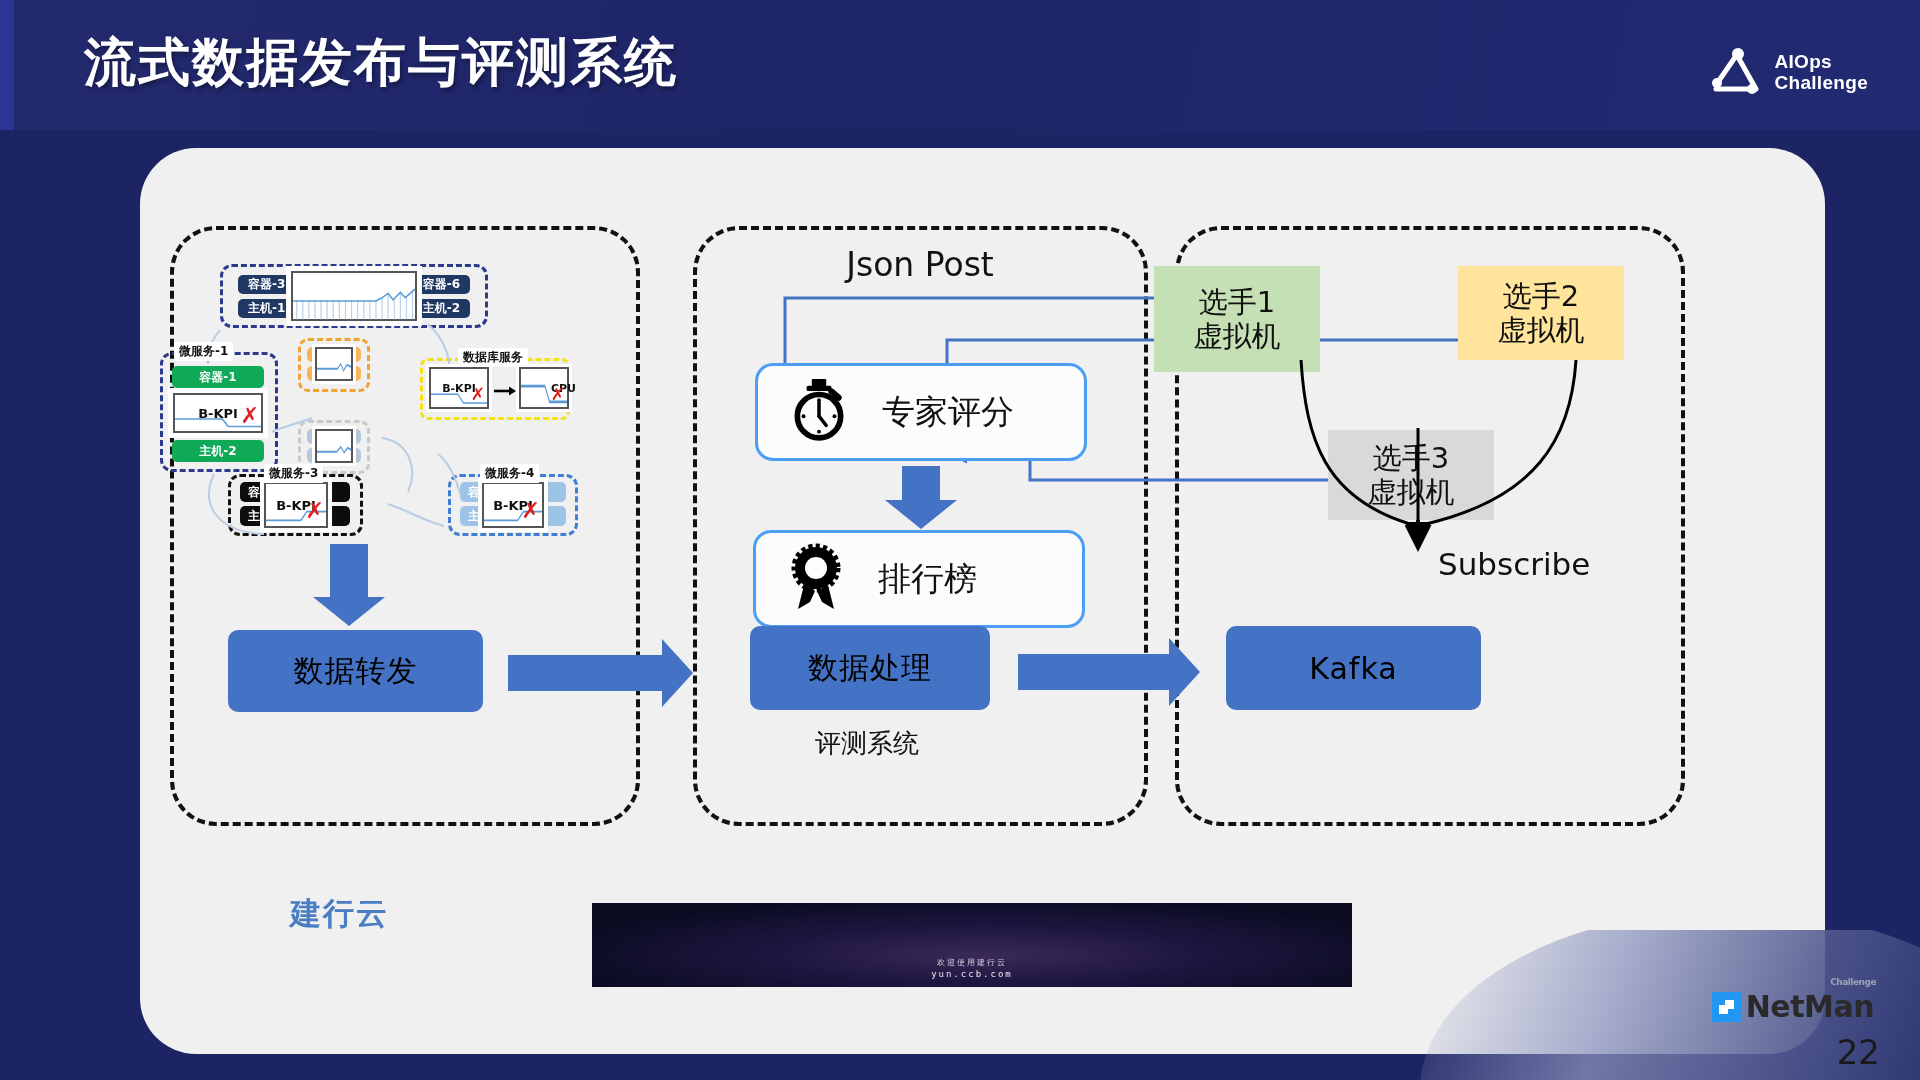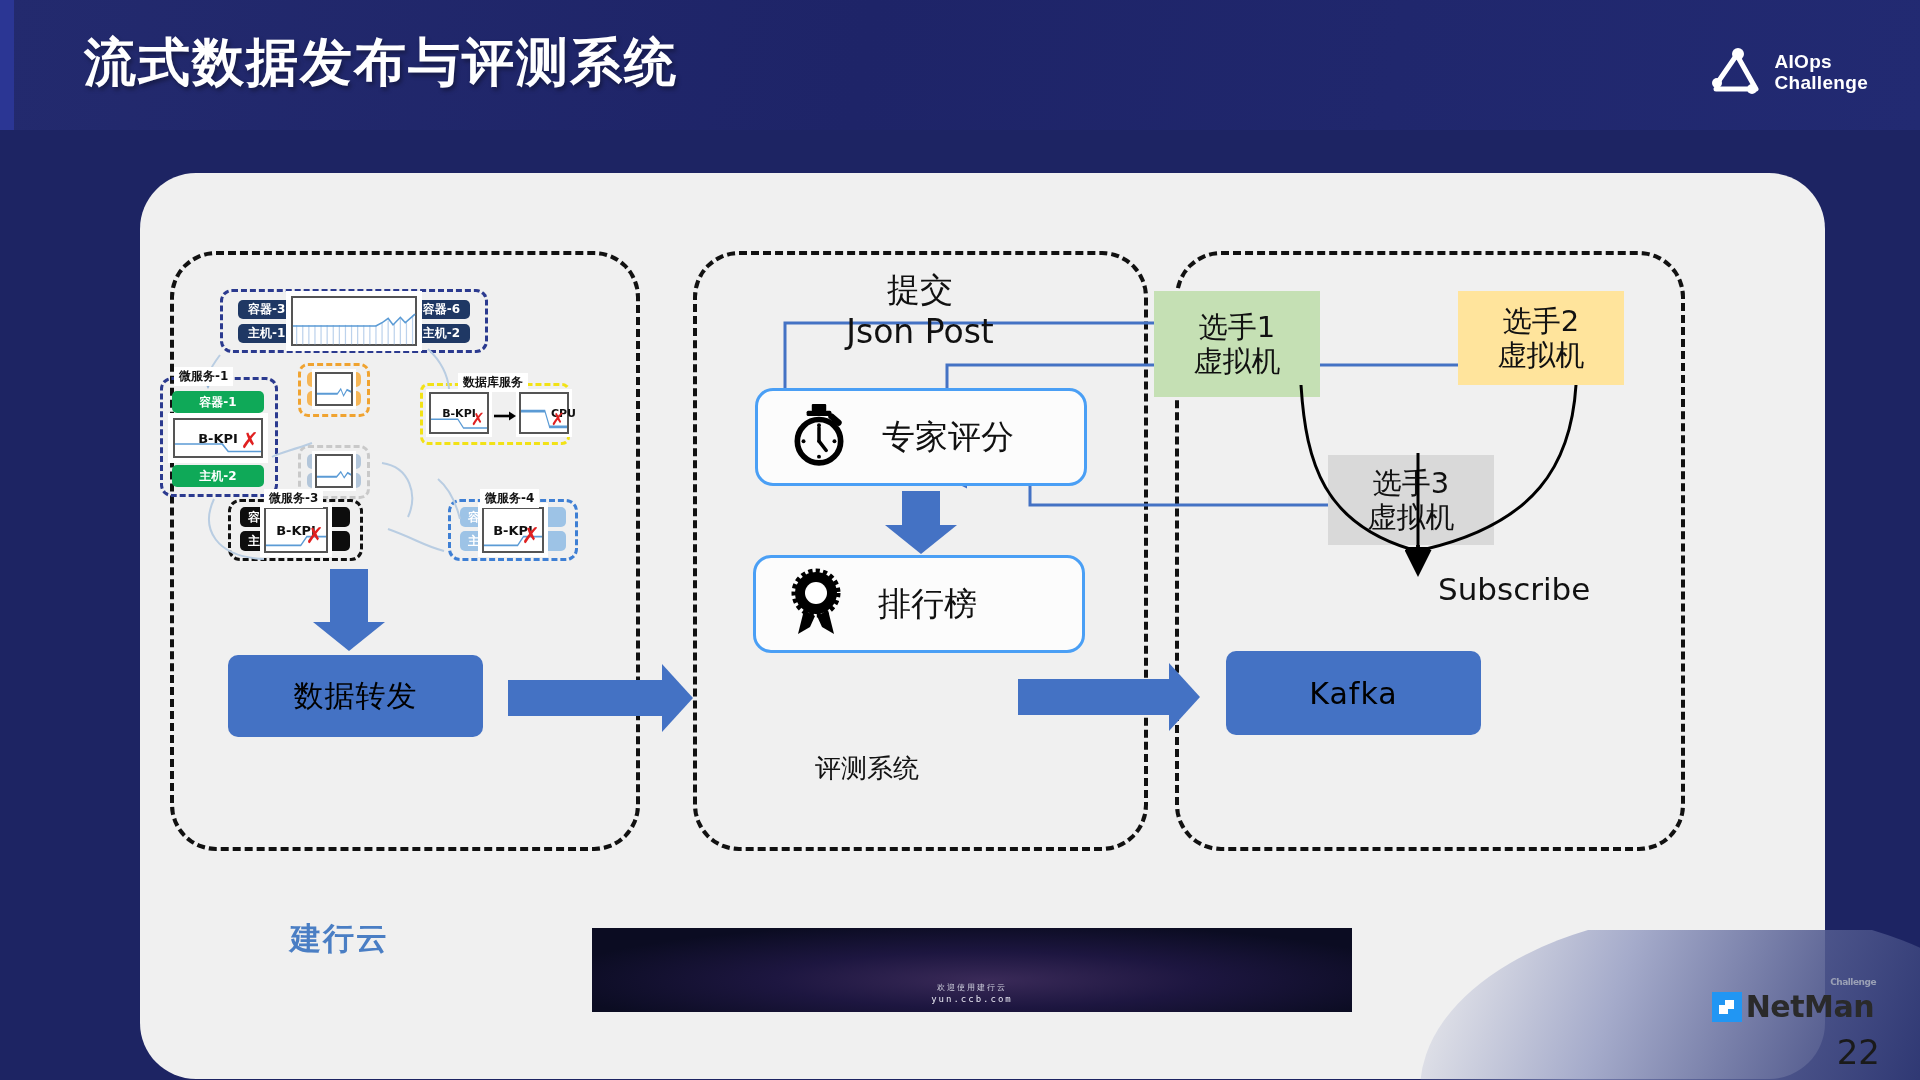--- a/index.html
+++ b/index.html
@@ -25,21 +25,21 @@
   #logo { position:absolute; right:52px; top:44px; display:flex; align-items:center; gap:12px; }
   #logo-text { color:#fff; font-size:19px; font-weight:bold; line-height:1.12; letter-spacing:.3px; }
 
   
   #canvas {
     position:absolute; left:0; top:130px; width:1920px; height:950px;
     background:#1d2463;
   }
   #card {
     position:absolute; left:140px; top:18px; width:1685px; height:906px;
-    background:#f0f0f0; border-radius:56px;margin-top:25px;
+    background:#f0f0f0; border-radius:56px;
   }
 
   
   .panel {
     position:absolute; border:4px dashed #111; border-radius:46px;
   }
   #panel-left   { left:30px;   top:78px; width:470px;  height:600px; }
   #panel-mid    { left:553px;  top:78px; width:455px;  height:600px; }
   #panel-right  { left:1035px; top:78px; width:510px;  height:600px; }
 
@@ -405,21 +405,20 @@
 
           <path d="M516,153 L516,90 L100,90 L100,168" marker-end="url(#bl)"></path>
 
           <path d="M800,60 L800,132 L262,132 L262,168" marker-end="url(#bl)"></path>
 
           <path d="M672,272 L345,272 L345,242 L270,242" marker-end="url(#bl)"></path>
         </g>
       </svg>
 
       <div class="lbl" style="left:660px; top:96px; width:240px; text-align:center; font-size:33px; line-height:1.28;">
-        <div>提交</div>
         <div>Json Post</div>
       </div>
 
       <div class="wbox" style="left:615px; top:215px; width:332px; height:98px;">
         <span>
           <svg width="66" height="66" viewBox="0 0 64 64">
             <rect x="25" y="2" width="14" height="7" rx="1" fill="#000"></rect>
             <rect x="20" y="8.5" width="24" height="5" rx="1.5" fill="#000"></rect>
             <path d="M44 14 L51 20" stroke="#000" stroke-width="6" stroke-linecap="round"></path>
             <circle cx="32" cy="38" r="21" fill="none" stroke="#000" stroke-width="5.5"></circle>
@@ -442,20 +441,21 @@
             <circle cx="32" cy="25" r="21" fill="#000"></circle>
             <circle cx="32" cy="25" r="21" fill="none" stroke="#000" stroke-width="7" stroke-dasharray="4 3"></circle>
             <circle cx="32" cy="25" r="11" fill="#fff"></circle>
             <polygon points="20,42 14,66 26,59 31,48" fill="#000"></polygon>
             <polygon points="44,42 50,66 38,59 33,48" fill="#000"></polygon>
           </svg>
         </span>
         <span class="wbox-label">排行榜</span>
       </div>
 
+      <div class="proc" style="left:610px; top:478px; width:240px; height:84px;">数据处理</div>
 
       <div class="panel-caption" style="left:675px; top:578px;">评测系统</div>
 
       <div class="fat-arrow-right" style="left:878px; top:506px; width:152px;"></div>
 
       <div class="vm" style="left:1014px; top:118px; width:166px; height:106px; background:#c5e0b4;">
         <div>选手1</div>
         <div>虚拟机</div>
       </div>
 

